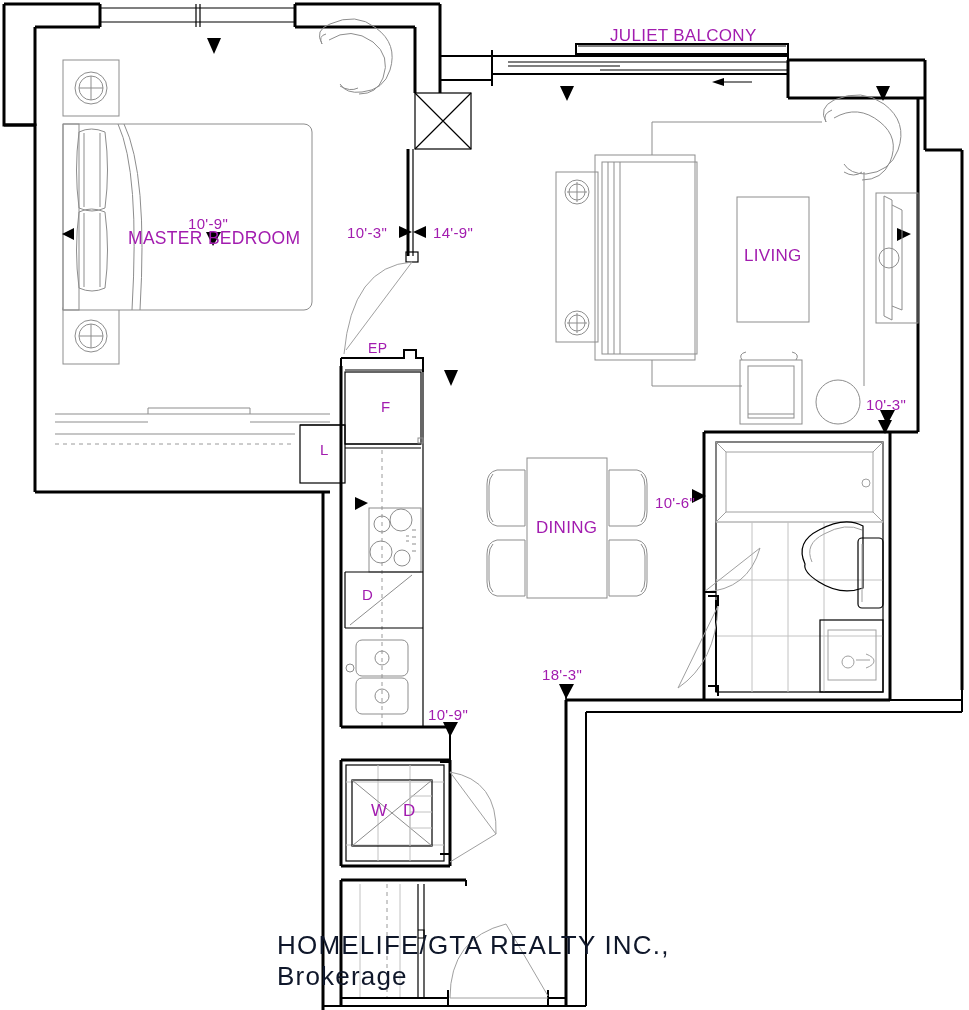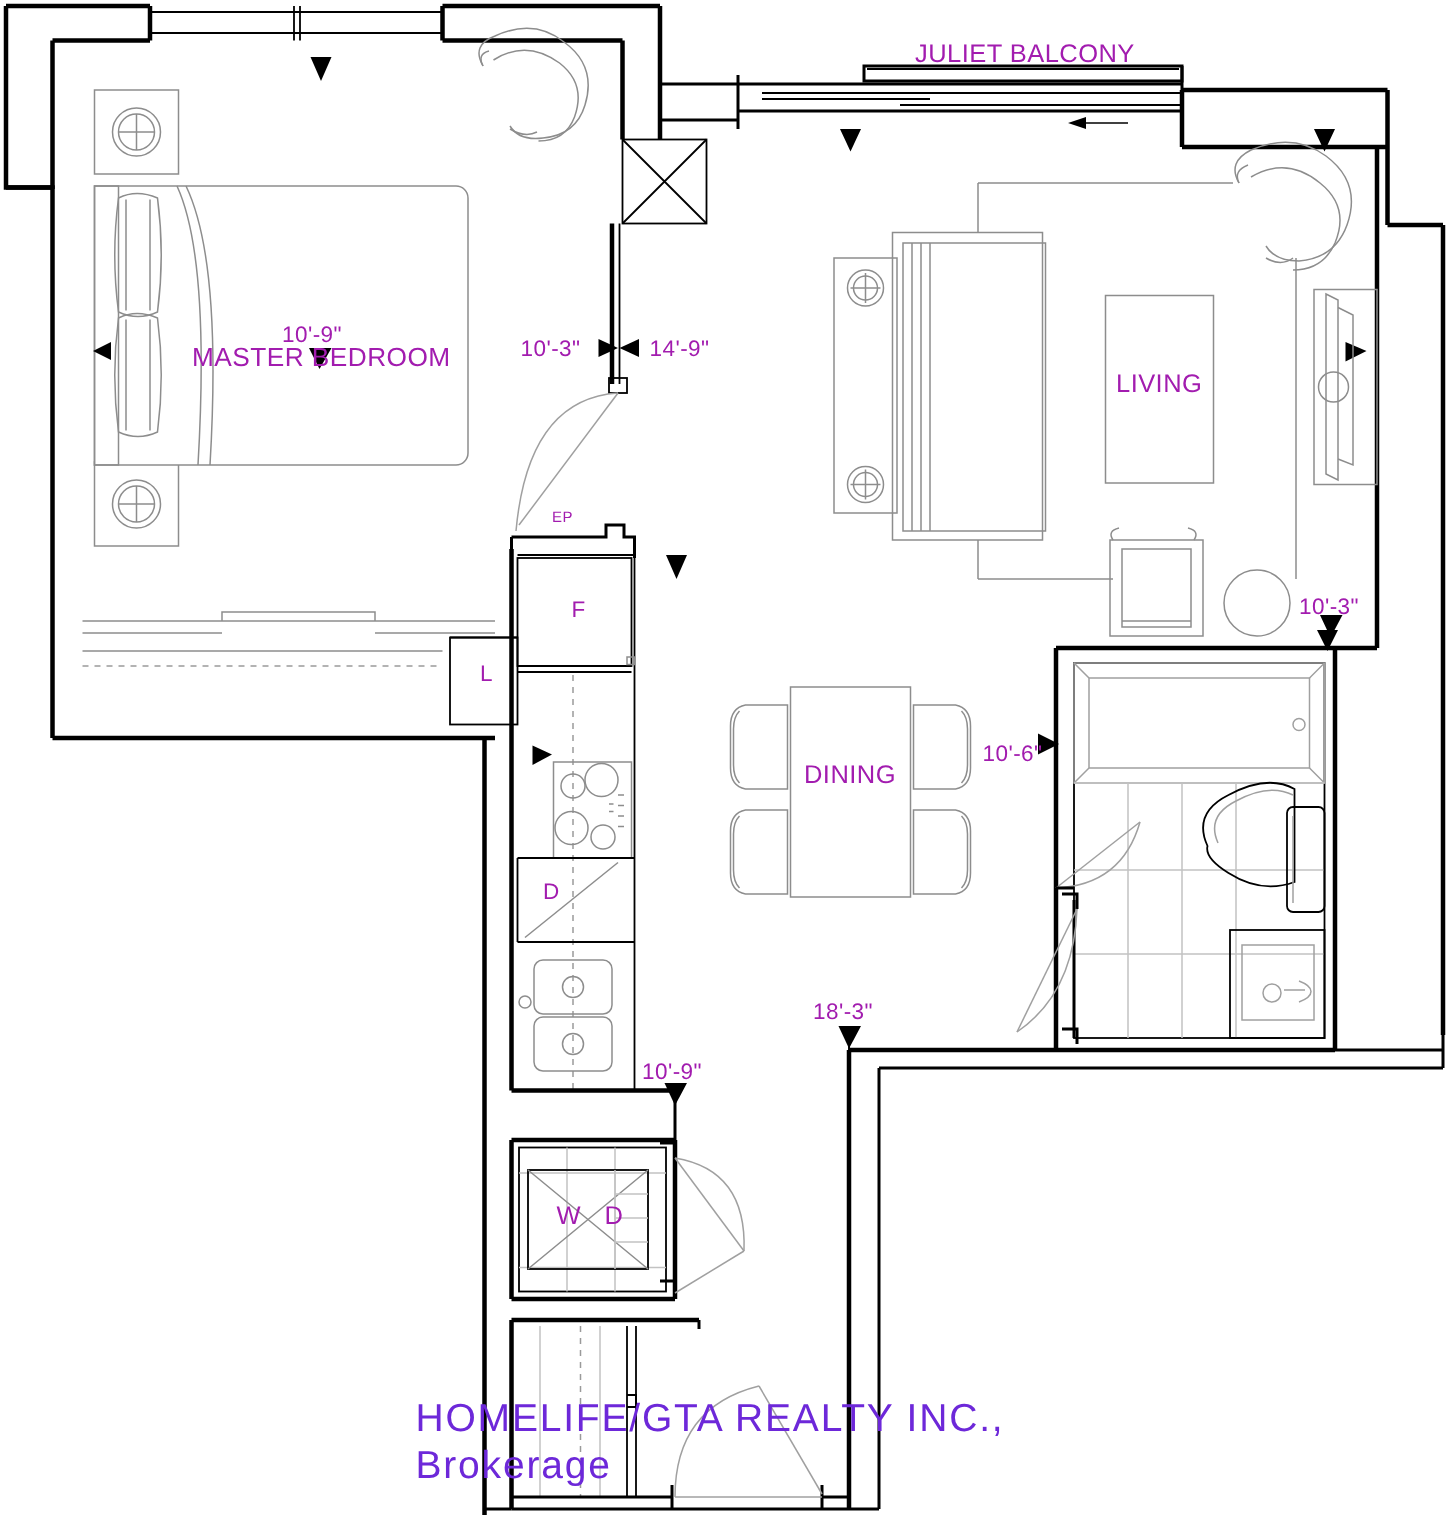--- a/index.html
+++ b/index.html
@@ -15,28 +15,28 @@
     position:absolute;
     font-family:"Liberation Sans", sans-serif;
     color:#a21caf;
     white-space:nowrap;
     letter-spacing:0.3px;
   }
   .room-lbl{font-size:17px;}
   .room-lbl.big{font-size:17.5px;}
   .dim-lbl{font-size:15px;}
   .app-lbl{font-size:15px;}
-  .small-lbl{font-size:10px;}
+  .small-lbl{font-size:14px;}
   #watermark{
     position:absolute;
     left:277px;top:930px;
     width:420px;
     font-size:26px;
     letter-spacing:1.2px;
-    color:#6d28d9;
+    color:#0f172a;
     font-family:"Liberation Sans", sans-serif;
     pointer-events:none;
     user-select:none;
   }
 </style>
 </head>
 <body>
 
 <div id="plan">
 
@@ -385,21 +385,21 @@
       <path class="fx" d="M412,262 q-60,4 -68,92"></path>
       <path class="fx" d="M412,262 L346,350"></path>
     </g>
 
   </svg>
 
   <div class="lbl room-lbl big" style="left:128px; top:200px;margin-top:28px;">MASTER BEDROOM</div>
 
   <div class="lbl room-lbl" style="left:744px; top:246px;">LIVING</div>
 
-  <div class="lbl room-lbl" style="left:536px; top:507px;">DINING</div>
+  <div class="lbl room-lbl" style="left:536px; top:518px;">DINING</div>
 
   <div class="lbl room-lbl" style="left:610px; top:26px;">JULIET BALCONY</div>
 
   <div class="lbl app-lbl" style="left:381px; top:398px;">F</div>
 
   <div class="lbl app-lbl" style="left:362px; top:586px;">D</div>
 
   <div class="lbl app-lbl" style="left:320px; top:441px;">L</div>
 
   <div class="lbl small-lbl" style="left:368px; top:340px;">EP</div>

